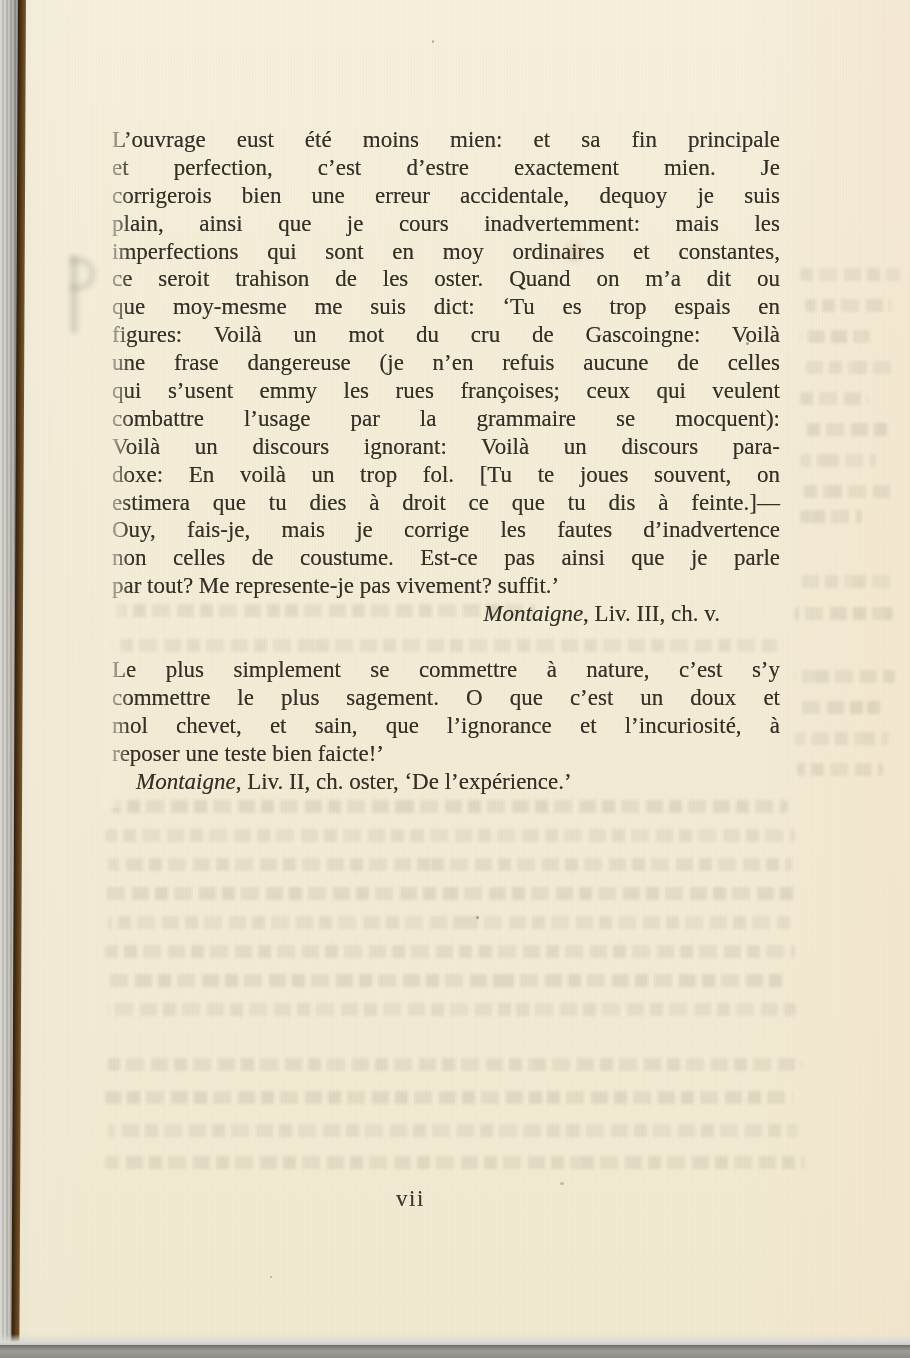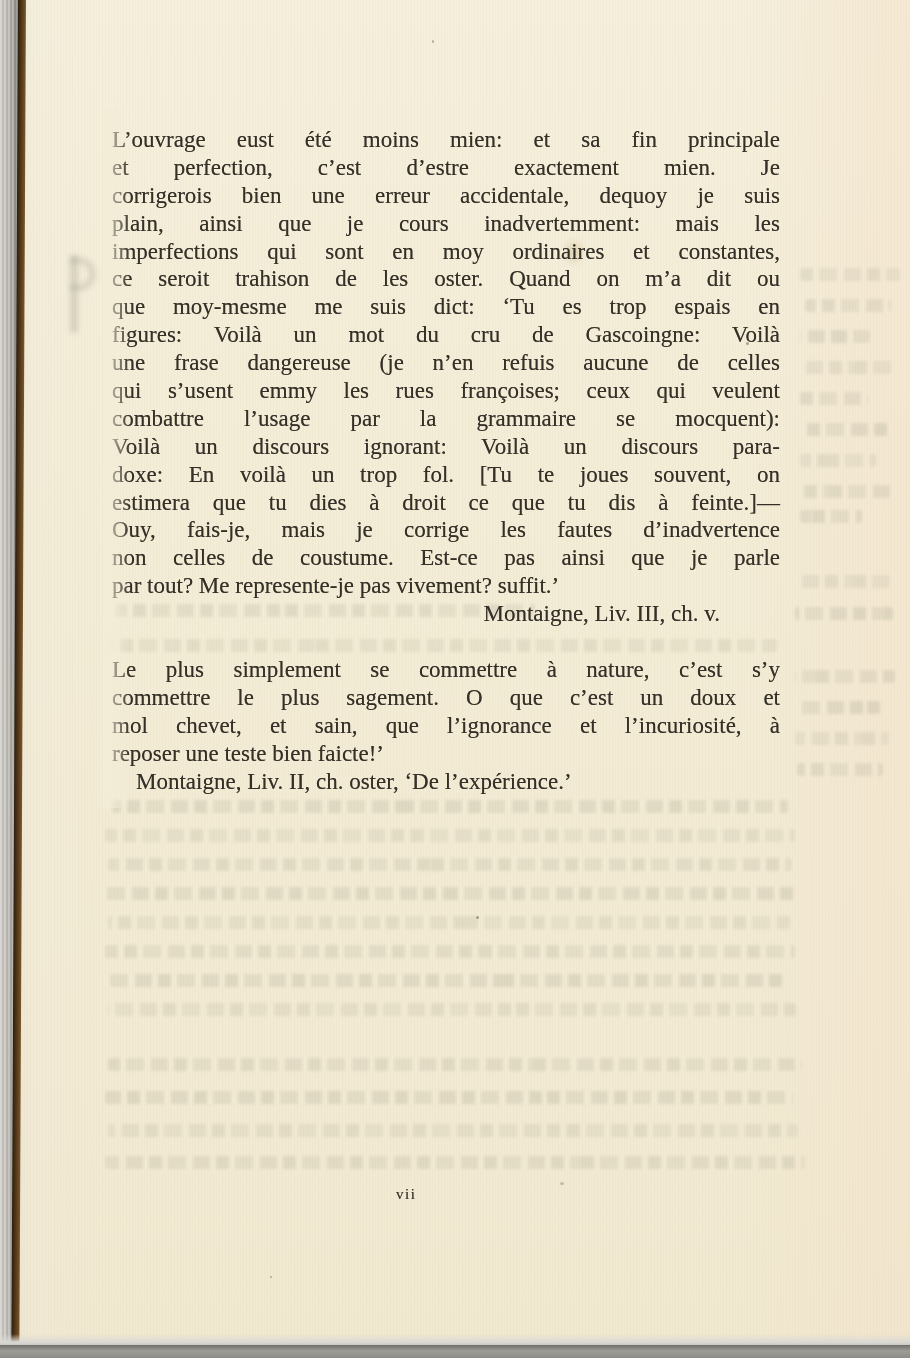--- a/index.html
+++ b/index.html
@@ -38,29 +38,29 @@
   }
   .textcol{
     position:absolute;left:112px;top:126px;width:668px;z-index:3;
     color:#343028;font-size:23px;line-height:27.9px;
     text-shadow:0 0 .5px rgba(42,38,30,.55);
   }
   .tline{height:27.9px;}
   .j{text-align:justify;text-align-last:justify;}
   .attr-right{height:27.9px;text-align:right;padding-right:60px;}
   .attr-indent{height:27.9px;text-indent:24px;}
-  .au{}
+  .au{font-style:italic;}
   .para2{margin-top:28px;}
   .gutter-fade{
     position:absolute;left:103px;top:108px;width:27px;height:700px;z-index:4;pointer-events:none;
     background:linear-gradient(90deg, rgba(243,236,215,.95), rgba(243,236,215,.45) 55%, rgba(243,236,215,0));
   }
   .pagenum{
     position:absolute;left:396px;top:1186px;z-index:3;
-    font-size:15px;letter-spacing:1.5px;color:#3b372f;
+    font-size:23px;letter-spacing:1.5px;color:#3b372f;
     text-shadow:0 0 .5px rgba(42,38,30,.5);
   }
   .ghosts{position:absolute;inset:0;z-index:1;}
   .ghost{
     position:absolute;height:13px;border-radius:3px;
     filter:blur(1.7px);opacity:.5;
     background:repeating-linear-gradient(90deg,
       rgba(148,150,128,.40) 0 13px, rgba(0,0,0,0) 13px 19px,
       rgba(148,150,128,.30) 19px 37px, rgba(0,0,0,0) 37px 44px,
       rgba(152,150,132,.36) 44px 61px, rgba(0,0,0,0) 61px 67px);

